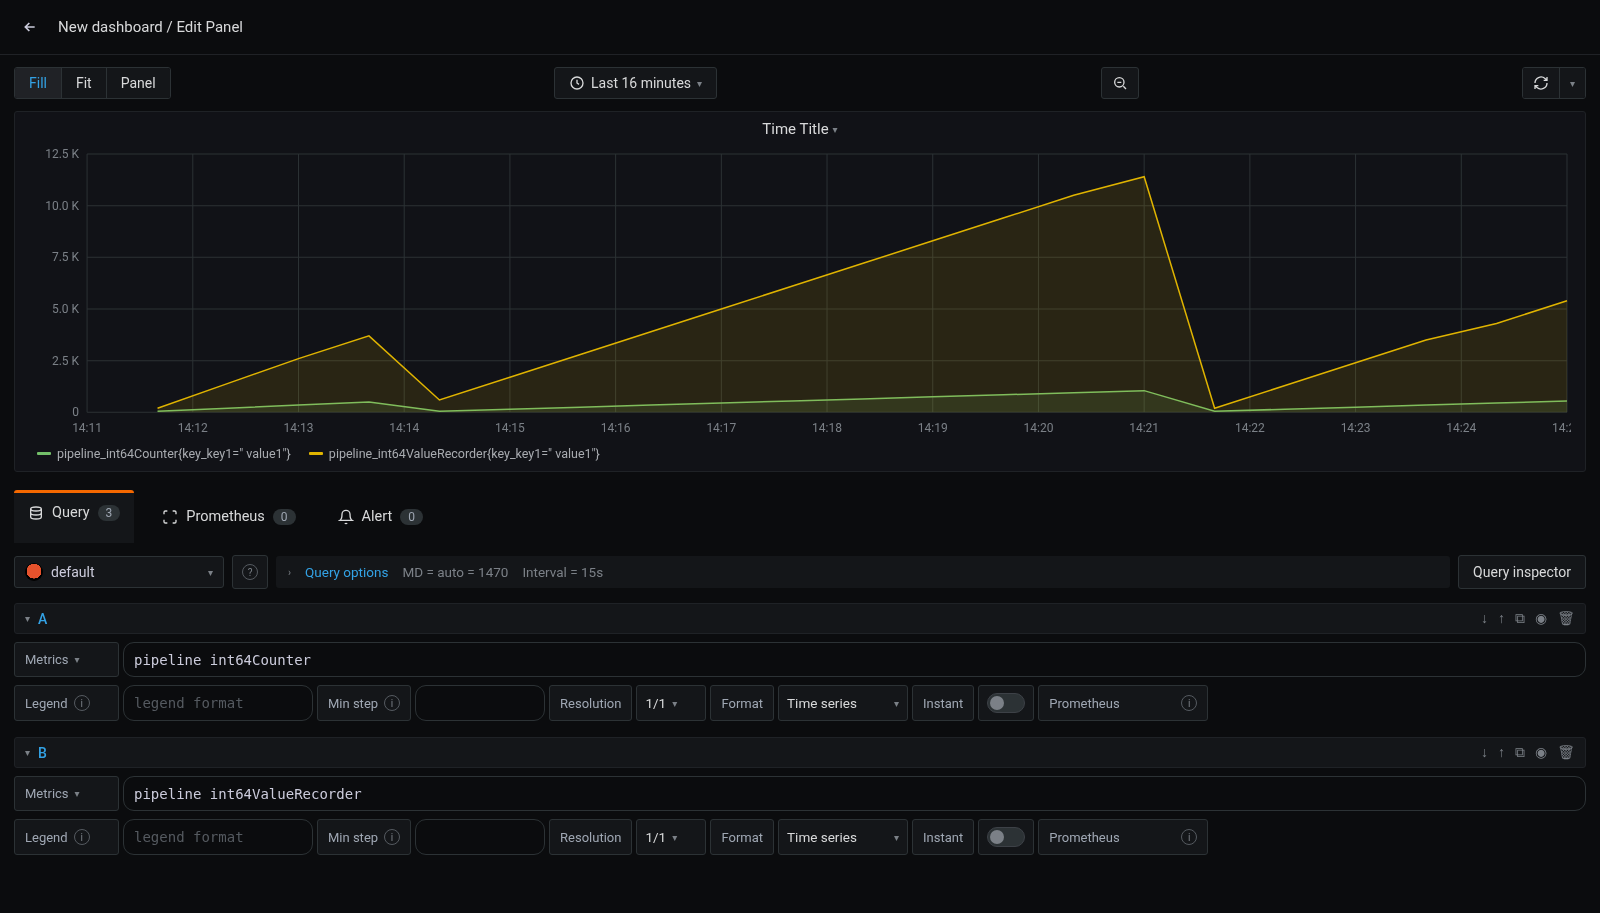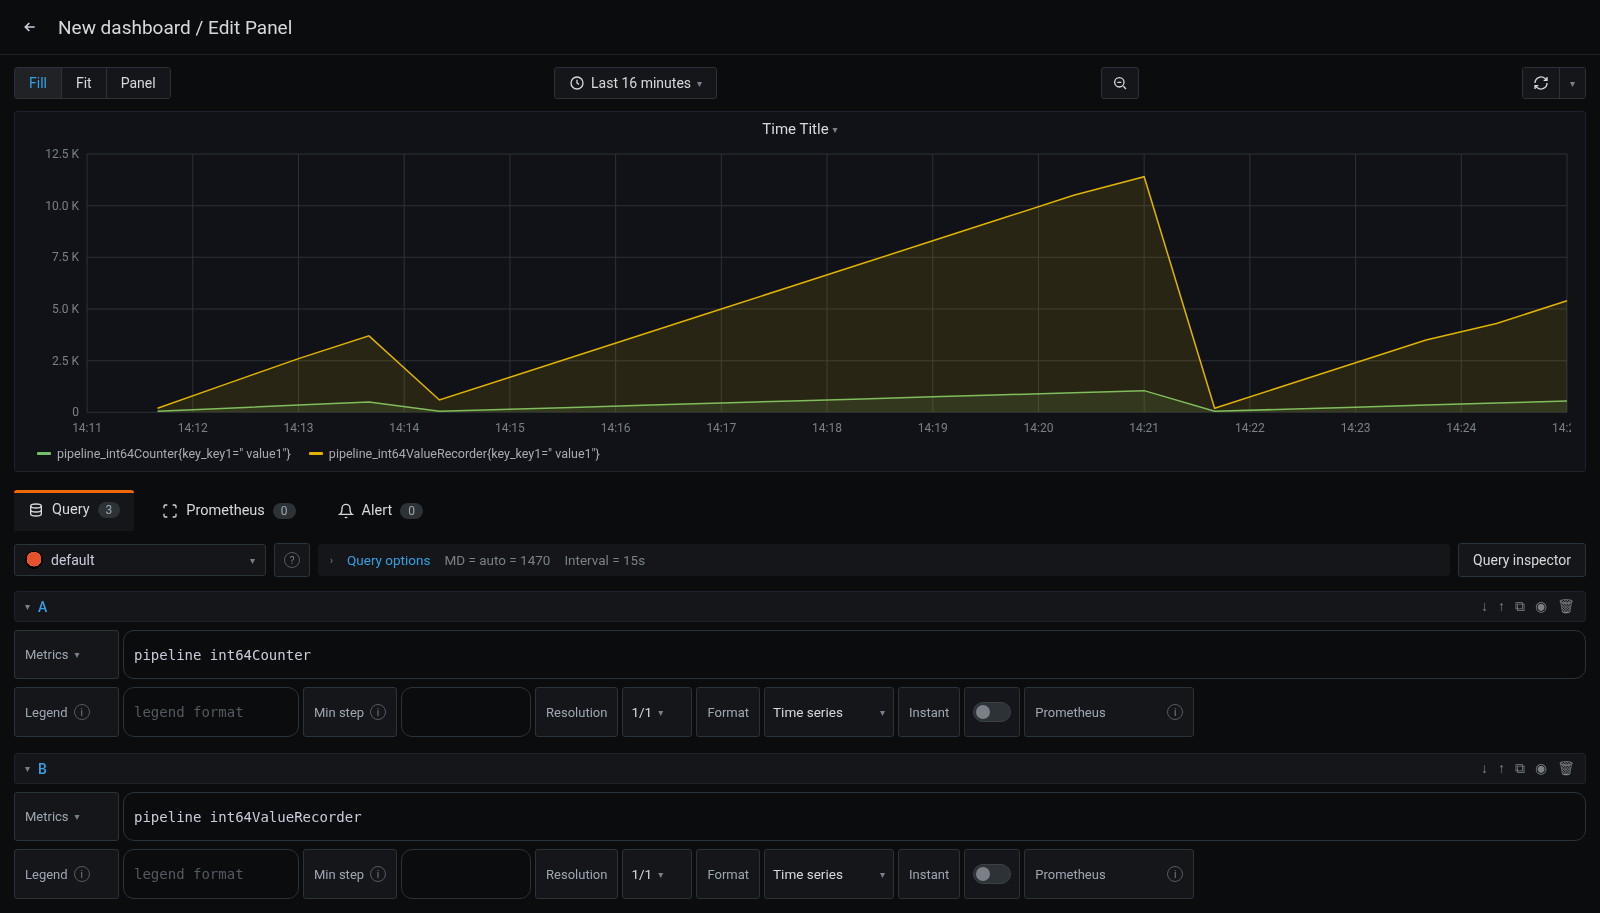--- a/index.html
+++ b/index.html
@@ -25,21 +25,21 @@
     display: flex;
     align-items: center;
     justify-content: center;
     width: 28px;
     height: 28px;
     cursor: pointer;
     color: #ccccdc;
   }
   .breadcrumb {
     margin-left: 14px;
-    font-size: 19px;
+    font-size: 15px;
     font-weight: 400;
     color: #d8d9da;
   }
   
   
   .toolbar {
     display: flex;
     justify-content: space-between;
     align-items: center;
     padding: 8px 14px;
@@ -95,21 +95,21 @@
   .tabs {
     display: flex;
     gap: 14px;
     padding: 0 14px;
     margin-top: 18px;
   }
   .tab {
     display: flex;
     align-items: center;
     gap: 8px;
-    padding: 12px 14px;
+    padding: 18px 14px;
     cursor: pointer;
     color: #d8d9da;
     font-size: 14.5px;
     border-radius: 3px 3px 0 0;
   }
   .tab.active {
     background: #141619;
     border-top: 3px solid #f46800;
     padding-top: 7px;
   }
@@ -130,21 +130,21 @@
     margin-top: 4px;
   }
   .ds-select {
     display: flex;
     align-items: center;
     gap: 8px;
     background: #141619;
     border: 1px solid #2c3235;
     border-radius: 3px;
     padding: 6px 10px;
-    width: 252px;
+    width: 210px;
     cursor: pointer;
   }
   .prom-icon {
     width: 18px; height: 18px; border-radius: 50%;
     background: radial-gradient(circle at 50% 45%, #e6522c 55%, #000 56%);
   }
   .icon-box {
     width: 36px; height: 34px;
     display: flex; align-items: center; justify-content: center;
     background: #141619; border: 1px solid #2c3235; border-radius: 3px;
@@ -182,41 +182,41 @@
   }
   .qhdr .refid { color: #33a2e5; font-weight: 500; }
   .qhdr-actions { margin-left: auto; display: flex; gap: 10px; color: #7b8087; }
   .qhdr-actions span { cursor: pointer; }
   
   .qrow { display: flex; gap: 4px; margin-top: 8px; align-items: stretch; }
   .qlabel {
     background: #141619;
     border: 1px solid #2c3235;
     border-radius: 3px;
-    padding: 16px 10px;
+    padding: 9px 10px;
     color: #9fa7b3;
     font-size: 13px;
     display: flex;
     align-items: center;
     gap: 6px;
     white-space: nowrap;
   }
   .qlabel.w1 { width: 105px; }
   .qinput {
     flex: 1;
     background: #0b0c0e;
     border: 1px solid #2c3235;
     border-radius: 11px;
     padding: 8px 10px;
     color: #ccccdc;
     font-family: 'SFMono-Regular', Consolas, monospace;
     font-size: 14px;
   }
   .qinput::placeholder { color: #555a60; }
-  .qinput.short { flex: none; width: 176px; }
+  .qinput.short { flex: none; width: 190px; }
   .qinput.short2 { flex: none; width: 130px; }
   .qselect {
     background: #141619;
     border: 1px solid #2c3235;
     border-radius: 3px;
     padding: 8px 8px;
     color: #d8d9da;
     font-size: 13.5px;
     display: flex;
     align-items: center;

